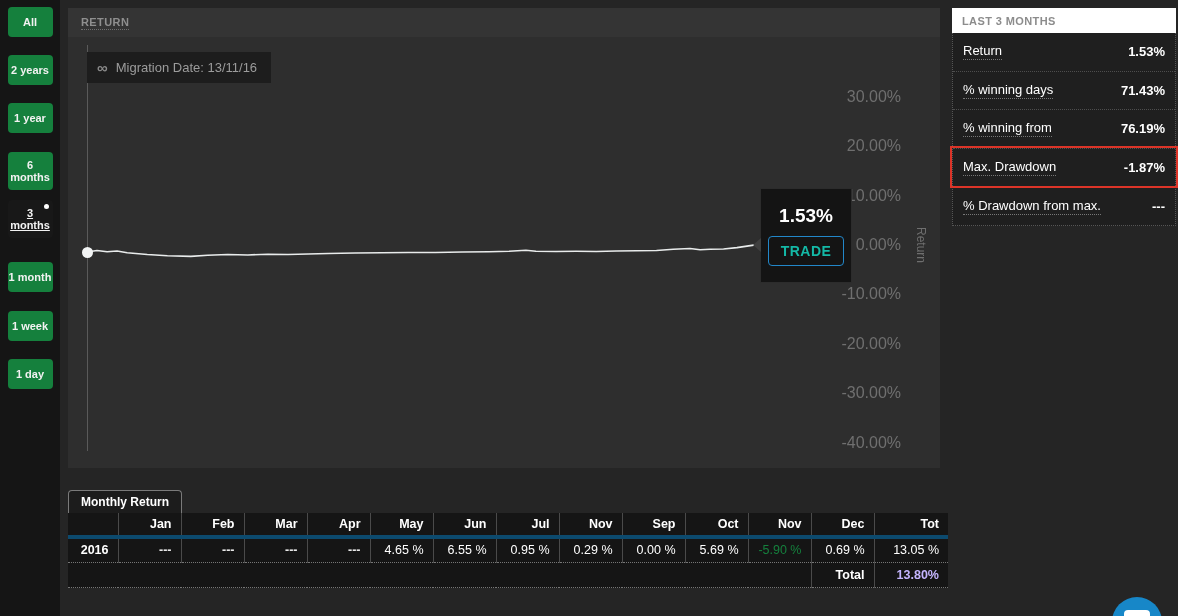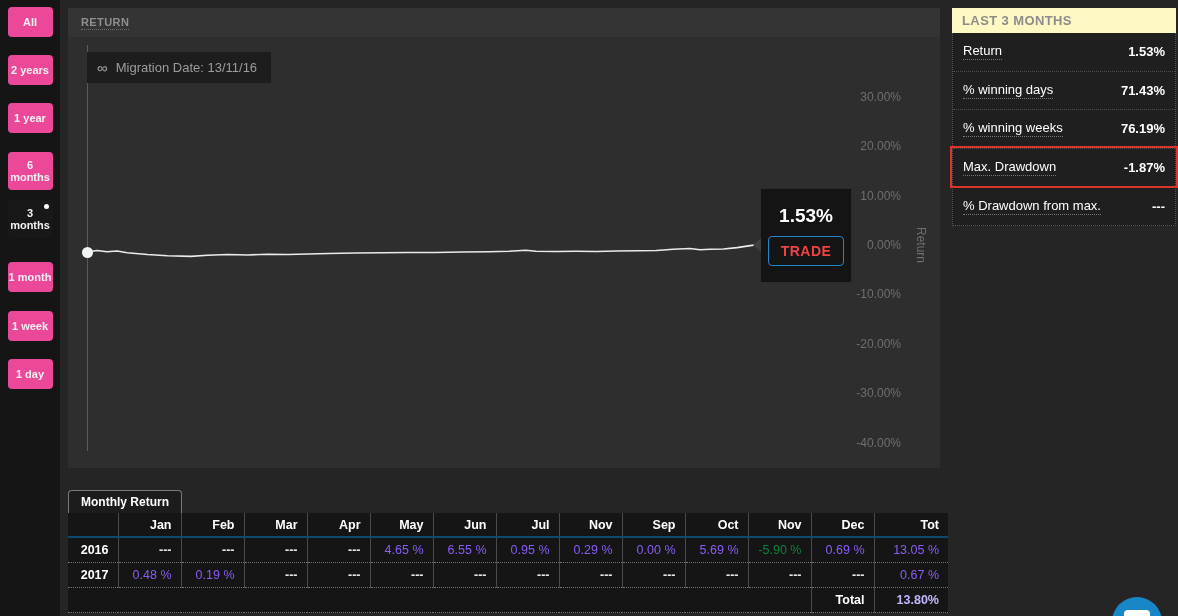--- a/index.html
+++ b/index.html
@@ -11,21 +11,21 @@
     color:#e8e8e8;
   }
 
   
   .sidebar {
     position:absolute; left:0; top:0; width:60px; height:616px;
     background:#151515; padding-top:7px;
   }
   .side-btn {
     width:45px; margin:0 auto 18px auto;
-    background:#ec4899; border-radius:4px;
+    background:#15803d; border-radius:4px;
     color:#f2f2f2; font-size:11px; font-weight:bold;
     display:flex; align-items:center; justify-content:center; text-align:center;
     height:30px; line-height:12px; cursor:pointer; position:relative;
   }
   .side-btn.two-line { height:38px; }
   .side-btn.selected { background:#181818; }
   .side-btn.selected::after {
     content:""; position:absolute; top:4px; right:4px;
     width:5px; height:5px; border-radius:50%; background:#fff;
   }
@@ -54,49 +54,49 @@
     background:#1d1d1d; color:#9c9c9c; font-size:13px;
     display:flex; align-items:center; gap:8px; padding:0 14px 0 10px;
   }
   .migration-icon { font-size:15px; font-weight:bold; color:#8a8a8a; line-height:1; }
   .start-marker {
     position:absolute; left:14px; top:210px; width:11px; height:11px;
     background:#f2f4f4; border-radius:50%;
   }
   .ytick {
     position:absolute; right:39px; width:70px; text-align:right;
-    font-size:12px; color:#6f6f6f; transform:translateY(-50%);
+    font-size:16px; color:#6f6f6f; transform:translateY(-50%);
   }
   .yaxis-title {
     position:absolute; right:12px; top:208px;
     transform:translateY(-50%);
     writing-mode:vertical-rl; font-size:12px; color:#6f6f6f;
   }
   .chart-tooltip {
     position:absolute; left:692px; top:151px; width:92px; height:95px;
     background:#141414; border:1px solid #2c2c2c;
     display:flex; flex-direction:column; align-items:center; justify-content:center; gap:9px;
   }
   .chart-tooltip::before {
     content:""; position:absolute; left:-8px; top:49px;
     border-top:7px solid transparent; border-bottom:7px solid transparent;
     border-right:8px solid #3f3f3f;
   }
   .tooltip-value { font-size:19px; font-weight:bold; color:#fff; }
   .trade-btn {
     background:transparent; border:1px solid #2287c9; border-radius:4px;
-    color:#ef4444; font-size:14px; font-weight:bold; font-family:inherit;
+    color:#14b8a6; font-size:14px; font-weight:bold; font-family:inherit;
     padding:6px 12px; cursor:pointer; letter-spacing:.5px;
   }
 
   
   .stats-panel { position:absolute; left:952px; top:8px; width:224px; height:218px; }
   .stats-header {
-    height:25px; background:#fef9c3; display:flex; align-items:center; padding-left:10px;
-    font-size:13px; font-weight:bold; color:#8c8c8c; letter-spacing:.4px;
+    height:25px; background:#ffffff; display:flex; align-items:center; padding-left:10px;
+    font-size:11px; font-weight:bold; color:#8c8c8c; letter-spacing:.4px;
   }
   .stats-body {
     position:absolute; top:25px; left:0; right:0; bottom:0;
     background:#1f1f1f; border:1px dotted #565656; border-top:none;
     display:flex; flex-direction:column;
   }
   .stats-row {
     flex:1; display:flex; align-items:center; justify-content:space-between;
     padding:0 10px; border-bottom:1px dotted #4e4e4e;
   }
@@ -115,25 +115,25 @@
     background:#1c1c1c; color:#fff; font-size:12px; font-weight:600;
     border:1px solid #7a7a7a; border-bottom:none; border-radius:4px 4px 0 0;
     cursor:pointer;
   }
   table.monthly { border-collapse:collapse; background:#151515; table-layout:fixed; }
   table.monthly th, table.monthly td {
     border-left:1px solid #4a4a4a; padding:0 9px 0 2px;
     font-size:12.5px; text-align:right; white-space:nowrap; overflow:hidden;
   }
   table.monthly th:first-child, table.monthly td:first-child { border-left:none; }
-  table.monthly thead th { height:24px; color:#fff; font-weight:bold; border-bottom:2px solid #0c4a6e; }
+  table.monthly thead th { height:24px; color:#fff; font-weight:bold; border-bottom:4px solid #0c4a6e; }
   table.monthly tbody td { height:25px; }
   table.monthly tr.data-row { border-bottom:1px dotted #767676; }
   td.year-cell { text-align:center; font-weight:bold; color:#fff; }
-  .val-pos { color:#8b5cf6; }
+  .val-pos { color:#ffffff; }
   .val-neg { color:#15803d; }
   .val-dash { color:#e8e8e8; font-weight:bold; }
   tr.total-row { border-bottom:1px dotted #767676; }
   tr.total-row td { height:22px; }
   tr.total-row td.blank { border-left:none; }
   tr.total-row .total-label { color:#fff; font-weight:bold; }
   tr.total-row .total-value { color:#c4b5fd; font-weight:bold; }
 
   
   .chat-bubble {
@@ -154,21 +154,21 @@
     </div>
     <div class="side-btn" style="margin-bottom: 18px; text-align: right;">
       <span>2 years</span>
     </div>
     <div class="side-btn" style="margin-bottom: 19px;">
       <span>1 year</span>
     </div>
     <div class="side-btn two-line" style="margin-bottom: 10px;">
       <span>6 months</span>
     </div>
-    <div class="side-btn two-line selected" style="margin-bottom: 24px;">
+    <div class="side-btn two-line selected" style="margin-bottom: 24px; text-decoration: underline;">
       <span>3 months</span>
     </div>
     <div class="side-btn" style="margin-bottom: 19px; margin-top: 20px;">
       <span>1 month</span>
     </div>
     <div class="side-btn" style="margin-bottom: 18px;">
       <span>1 week</span>
     </div>
     <div class="side-btn" style="margin-bottom: 0px;">
       <span>1 day</span>
@@ -212,21 +212,21 @@
   <div class="stats-body" id="stats-body">
       <div class="stats-row">
         <span class="stats-label">Return</span>
         <span class="stats-value">1.53%</span>
       </div>
       <div class="stats-row">
         <span class="stats-label">% winning days</span>
         <span class="stats-value">71.43%</span>
       </div>
       <div class="stats-row">
-        <span class="stats-label">% winning weeks</span>
+        <span class="stats-label">% winning from</span>
         <span class="stats-value">76.19%</span>
       </div>
       <div class="stats-row">
         <span class="stats-label">Max. Drawdown</span>
         <span class="stats-value">-1.87%</span>
       </div>
       <div class="stats-row">
         <span class="stats-label">% Drawdown from max.</span>
         <span class="stats-value">---</span>
       </div>
@@ -281,36 +281,20 @@
           <td class="val-pos">4.65 %</td>
           <td class="val-pos">6.55 %</td>
           <td class="val-pos">0.95 %</td>
           <td class="val-pos">0.29 %</td>
           <td class="val-pos">0.00 %</td>
           <td class="val-pos">5.69 %</td>
           <td class="val-neg">-5.90 %</td>
           <td class="val-pos">0.69 %</td>
           <td class="val-pos">13.05 %</td>
         </tr>
-        <tr class="data-row">
-          <td class="year-cell">2017</td>
-          <td class="val-pos">0.48 %</td>
-          <td class="val-pos">0.19 %</td>
-          <td class="val-dash">---</td>
-          <td class="val-dash">---</td>
-          <td class="val-dash">---</td>
-          <td class="val-dash">---</td>
-          <td class="val-dash">---</td>
-          <td class="val-dash">---</td>
-          <td class="val-dash">---</td>
-          <td class="val-dash">---</td>
-          <td class="val-dash">---</td>
-          <td class="val-dash">---</td>
-          <td class="val-pos">0.67 %</td>
-        </tr>
         <tr class="total-row">
           <td colspan="12" class="blank"></td>
           <td class="total-label">Total</td>
           <td class="total-value">13.80%</td>
         </tr>
       </tbody>
     </table>
 </div>
 
 <div class="chat-bubble">

